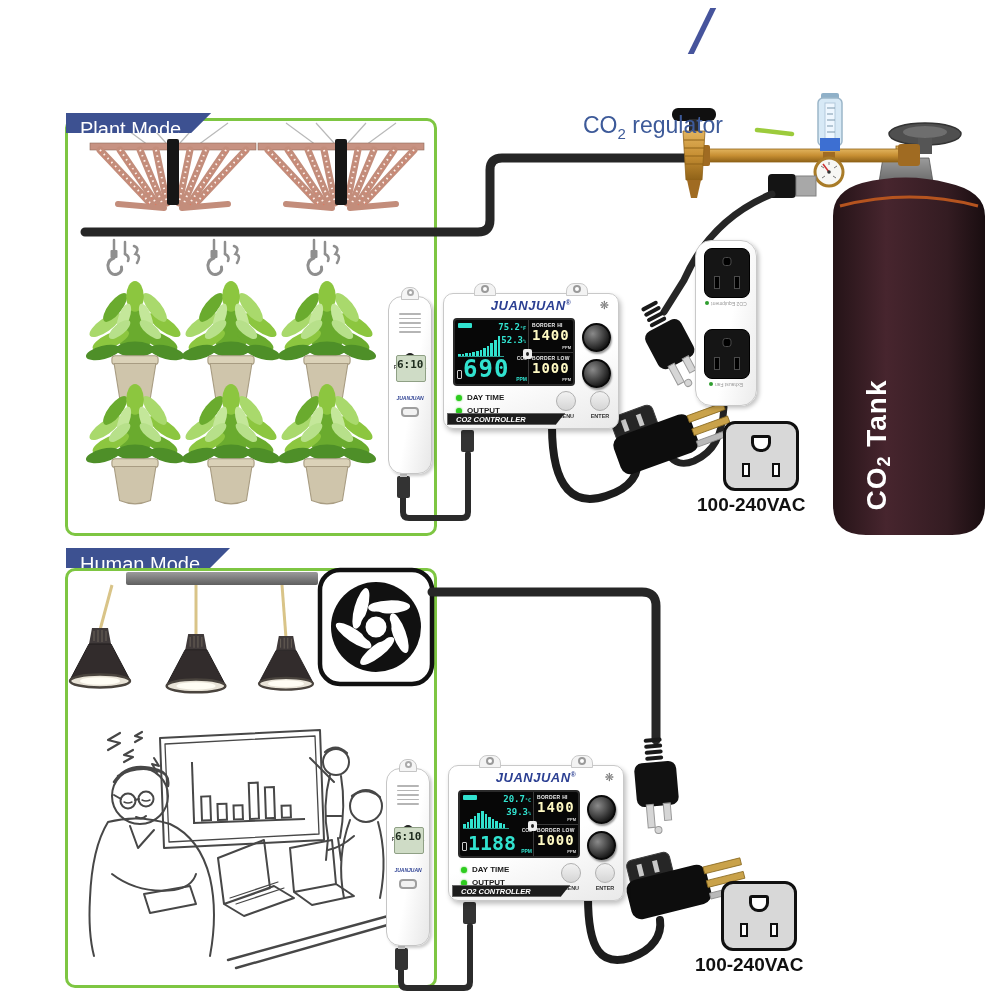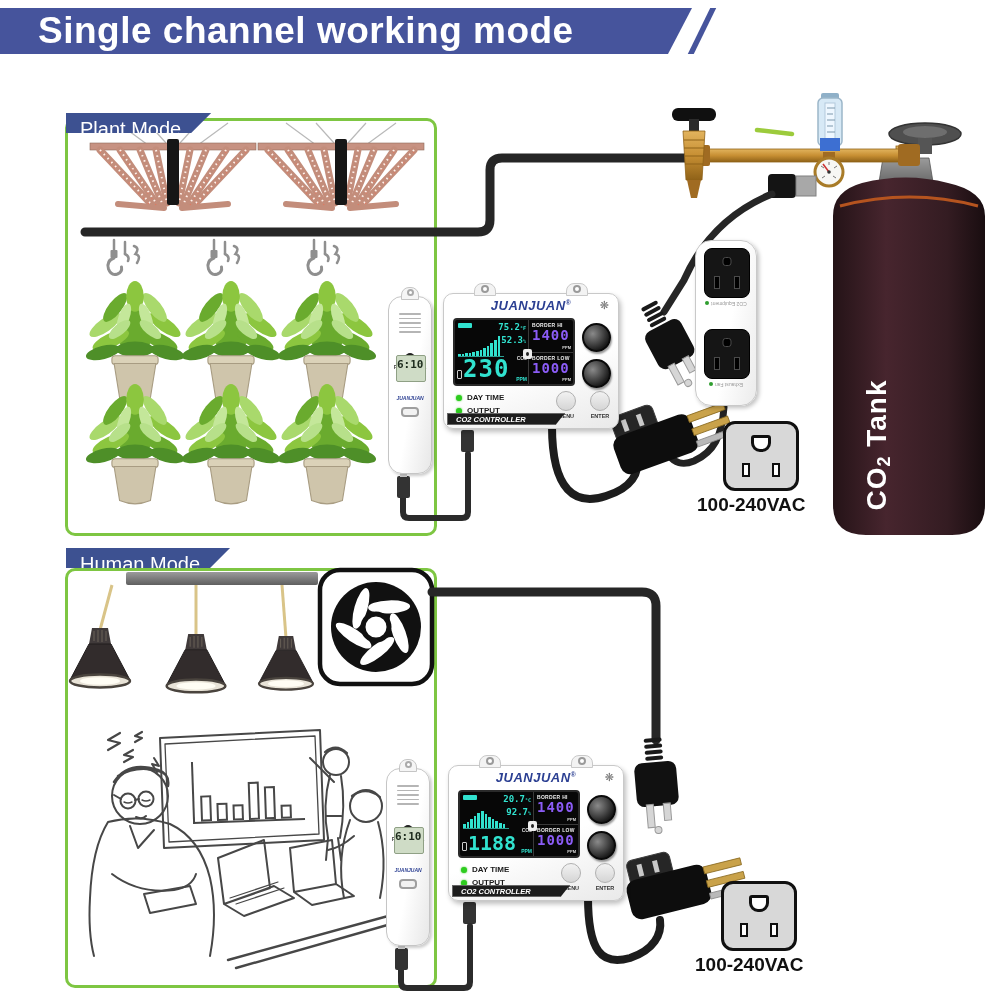--- a/index.html
+++ b/index.html
@@ -27,21 +27,21 @@
   .ear i{display:block;width:8px;height:8px;border:2px solid #9a9a9a;border-radius:50%;margin:1px auto;background:#fff}
   .brand{position:absolute;top:4px;left:0;right:0;text-align:center;font-style:italic;font-weight:700;font-size:13px;color:#2b3f92;letter-spacing:.5px}
   .brand sup{font-size:7px}
   .swirl{position:absolute;top:5px;right:9px;color:#777;font-size:11px}
   .disp{position:absolute;left:9px;top:24px;width:122px;height:68px;background:#070707;border:2px solid #2a2a2a;border-radius:4px;display:flex}
   .dleft{position:relative;width:74px;border-right:1px solid #3a3a3a}
   .dright{position:relative;flex:1;display:flex;flex-direction:column}
   .cell{position:relative;flex:1;padding:2px 3px}
   .cell+.cell{border-top:1px solid #3a3a3a}
   .blab{font-weight:700;font-size:5px;color:#eee;letter-spacing:.3px;font-family:"Liberation Sans",sans-serif}
-  .bval{font-weight:700;font-size:14px;color:#8b5cf6;line-height:15px;letter-spacing:1px;font-family:"DejaVu Sans Mono",monospace}
+  .bval{font-weight:700;font-size:14px;color:#fef9c3;line-height:15px;letter-spacing:1px;font-family:"DejaVu Sans Mono",monospace}
   .bunit{position:absolute;right:2px;bottom:2px;font-weight:700;font-size:4px;color:#ddd}
   .chip{position:absolute;left:3px;top:3px;width:14px;height:5px;background:#31e2cf;border-radius:1px}
   .dbars{position:absolute;left:3px;top:9px;width:46px;height:28px;display:flex;align-items:flex-end;gap:1px;border-bottom:1px solid #2a9f93}
   .dbars i{width:2.6px;background:#31e2cf;display:block}
   .tread{position:absolute;right:2px;top:2px;font-weight:700;font-size:9px;color:#31e2cf;font-family:"DejaVu Sans Mono",monospace}
   .tread b,.hread b{font-size:5px;font-weight:700}
   .hread{position:absolute;right:2px;top:15px;font-weight:700;font-size:9px;color:#31e2cf;font-family:"DejaVu Sans Mono",monospace}
   .co2big{position:absolute;left:8px;bottom:1px;font-weight:700;font-size:24px;color:#31e2cf;letter-spacing:1px;font-family:"DejaVu Sans Mono",monospace}
   .co2lab{position:absolute;right:1px;bottom:23px;font-weight:700;font-size:5px;color:#ddd}
   .ppmlab{position:absolute;right:1px;bottom:2px;font-weight:700;font-size:5px;color:#31e2cf}
@@ -90,21 +90,20 @@
   .vac.vp{left:697px;top:494px}.vac.vh{left:695px;top:954px}
   
   .wb-bars{position:absolute;left:192px;top:760px;width:112px;height:62px;display:flex;align-items:flex-end;gap:5px;border-left:2px solid #474747;border-bottom:2px solid #474747;padding-left:6px;transform:rotate(-2deg);z-index:3}
   .wb-bars i{width:11px;background:#fff;border:2px solid #474747;display:block}
 </style>
 </head>
 <body>
 
 <div class="stage">
 
-  <div class="banner"><span>Single channel working mode</span></div>
   <div class="slash"></div>
 
   <div class="gbox plant"></div>
   <div class="gbox human"></div>
 
   <svg class="gfx" width="1000" height="1000" viewBox="0 0 1000 1000">
     <defs>
       <linearGradient id="tankG" x1="0" x2="1" y1="0" y2="0">
         <stop offset="0" stop-color="#241317"></stop>
           <stop offset="0.35" stop-color="#47252e"></stop>
@@ -375,20 +374,21 @@
 
       <path d="M212,150 L254,142 L258,186 L216,194 Z M216,194 L258,186 L276,198 L234,207 Z"></path>
 
       <path d="M150,262 L332,212 M158,270 L334,220" stroke-width="2.4"></path>
     </g>
   </svg>
 
   <div class="mode p"><span>Plant Mode</span></div>
   <div class="mode h"><span>Human Mode</span></div>
 
+  <div class="reglab"><span>CO</span><sub>2</sub><span> regulator</span></div>
 
   <div class="ctrl cp">
     <div class="ear l">
         <i></i>
       </div>
     <div class="ear r">
         <i></i>
       </div>
     <div class="brand"><span>JUANJUAN</span><sup>®</sup></div>
     <div class="swirl">❋</div>
@@ -405,21 +405,21 @@
             <i style="height: 6px;"></i>
             <i style="height: 8px;"></i>
             <i style="height: 10px;"></i>
             <i style="height: 13px;"></i>
             <i style="height: 16px;"></i>
             <i style="height: 20px;"></i>
           </div>
         <div class="tread"><span>75.2</span><b>°F</b></div>
         <div class="hread"><span>52.3</span><b>%</b></div>
         <div class="batt"></div>
-        <div class="co2big">230</div>
+        <div class="co2big">690</div>
         <div class="co2lab">CO2</div>
         <div class="ppmlab">PPM</div>
       </div>
       <div class="dright">
         <div class="lock"></div>
         <div class="cell">
           <div class="blab">BORDER HI</div>
           <div class="bval">1400</div>
           <div class="bunit">PPM</div>
         </div>
@@ -467,21 +467,21 @@
             <i style="height: 15px;"></i>
             <i style="height: 17px;"></i>
             <i style="height: 14px;"></i>
             <i style="height: 11px;"></i>
             <i style="height: 9px;"></i>
             <i style="height: 7px;"></i>
             <i style="height: 5px;"></i>
             <i style="height: 4px;"></i>
           </div>
         <div class="tread"><span>20.7</span><b>°C</b></div>
-        <div class="hread"><span>92.7</span><b>%</b></div>
+        <div class="hread"><span>39.3</span><b>%</b></div>
         <div class="batt"></div>
         <div class="co2big" style="font-size:20px;letter-spacing:0">1188</div>
         <div class="co2lab">CO2</div>
         <div class="ppmlab">PPM</div>
       </div>
       <div class="dright">
         <div class="lock"></div>
         <div class="cell">
           <div class="blab">BORDER HI</div>
           <div class="bval">1400</div>

